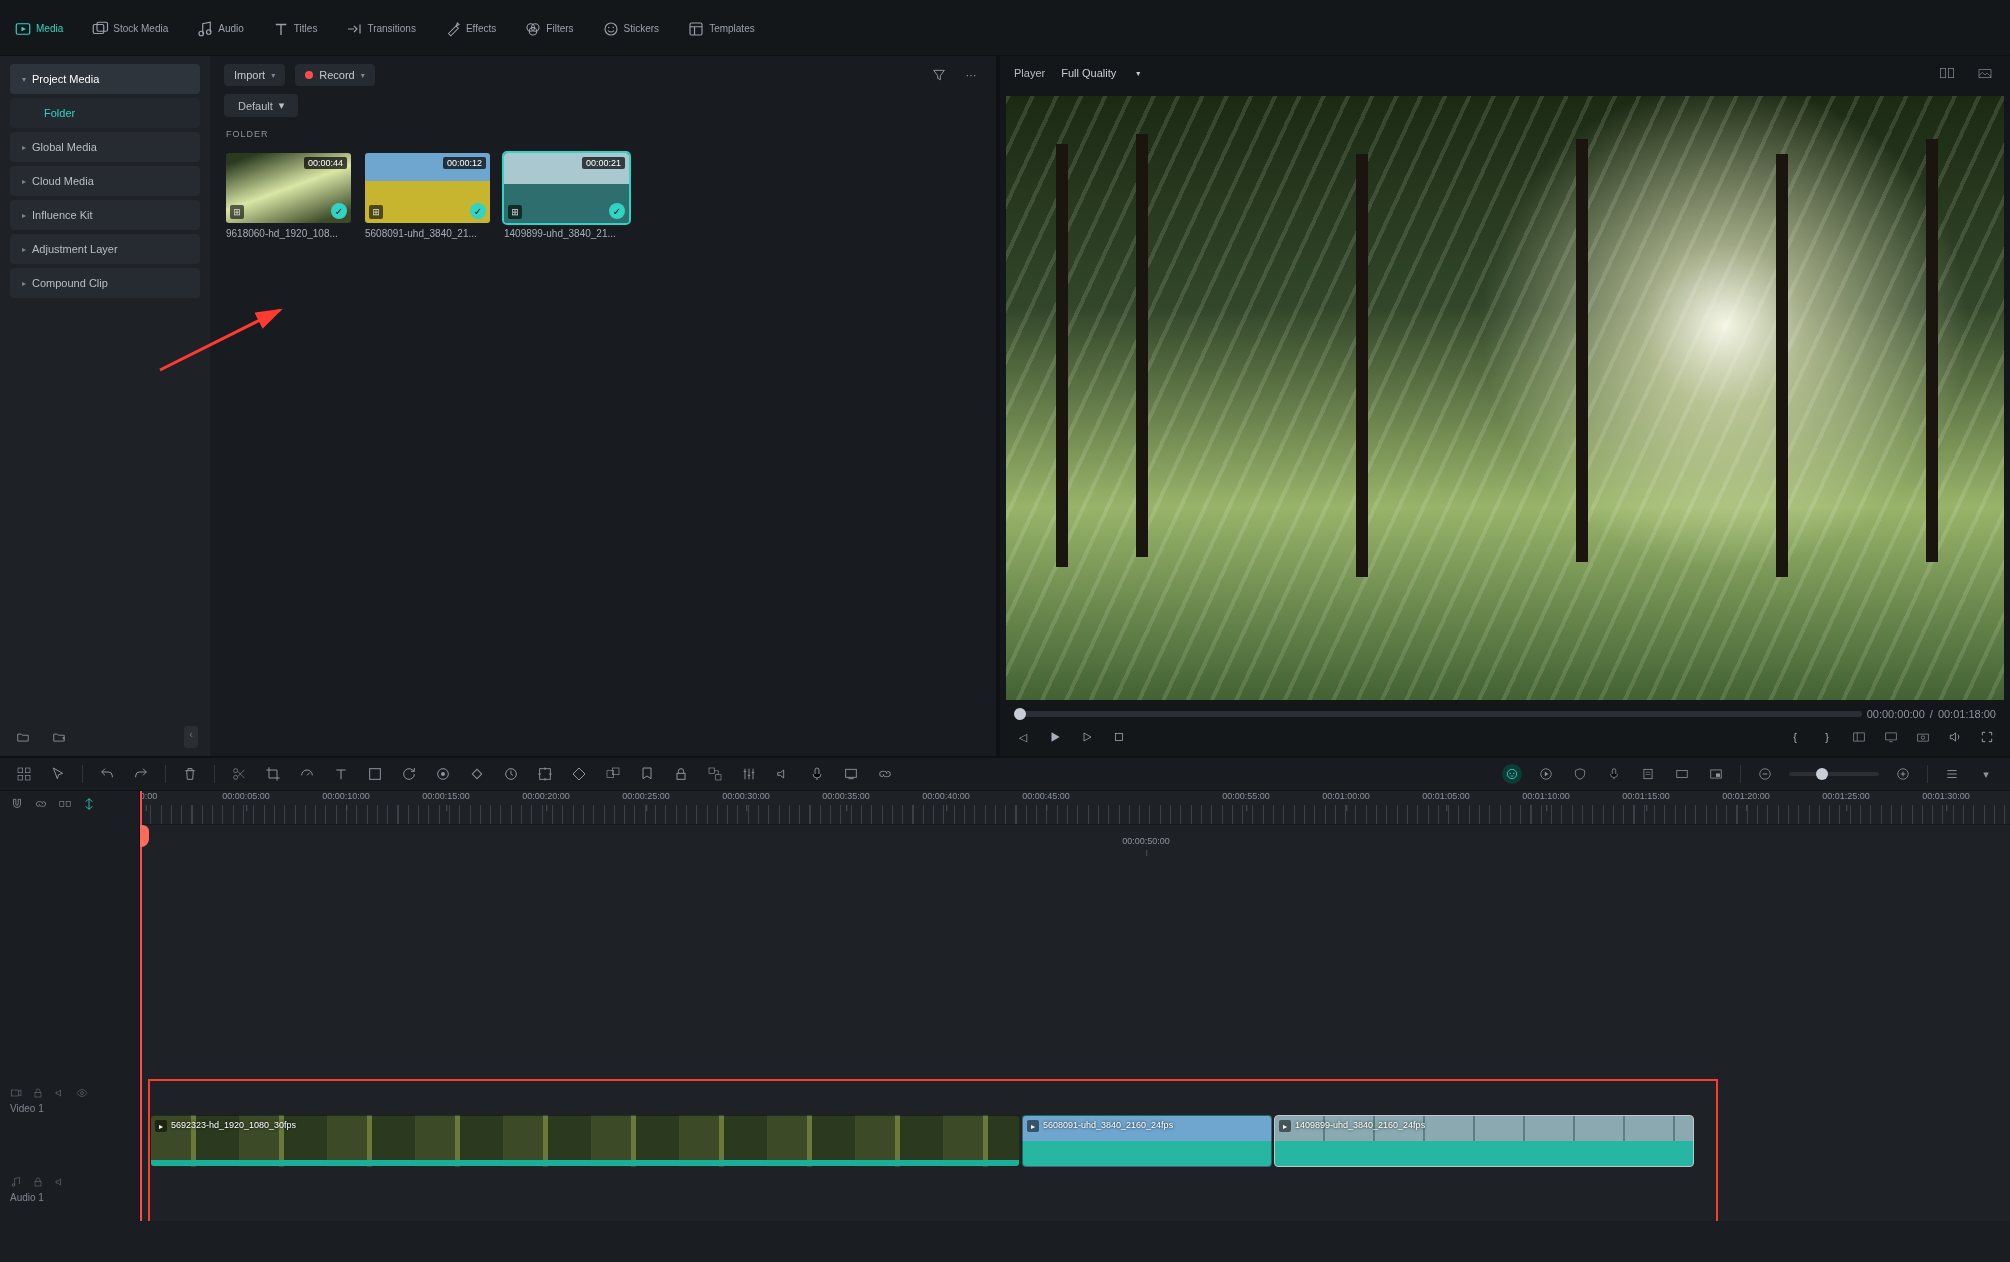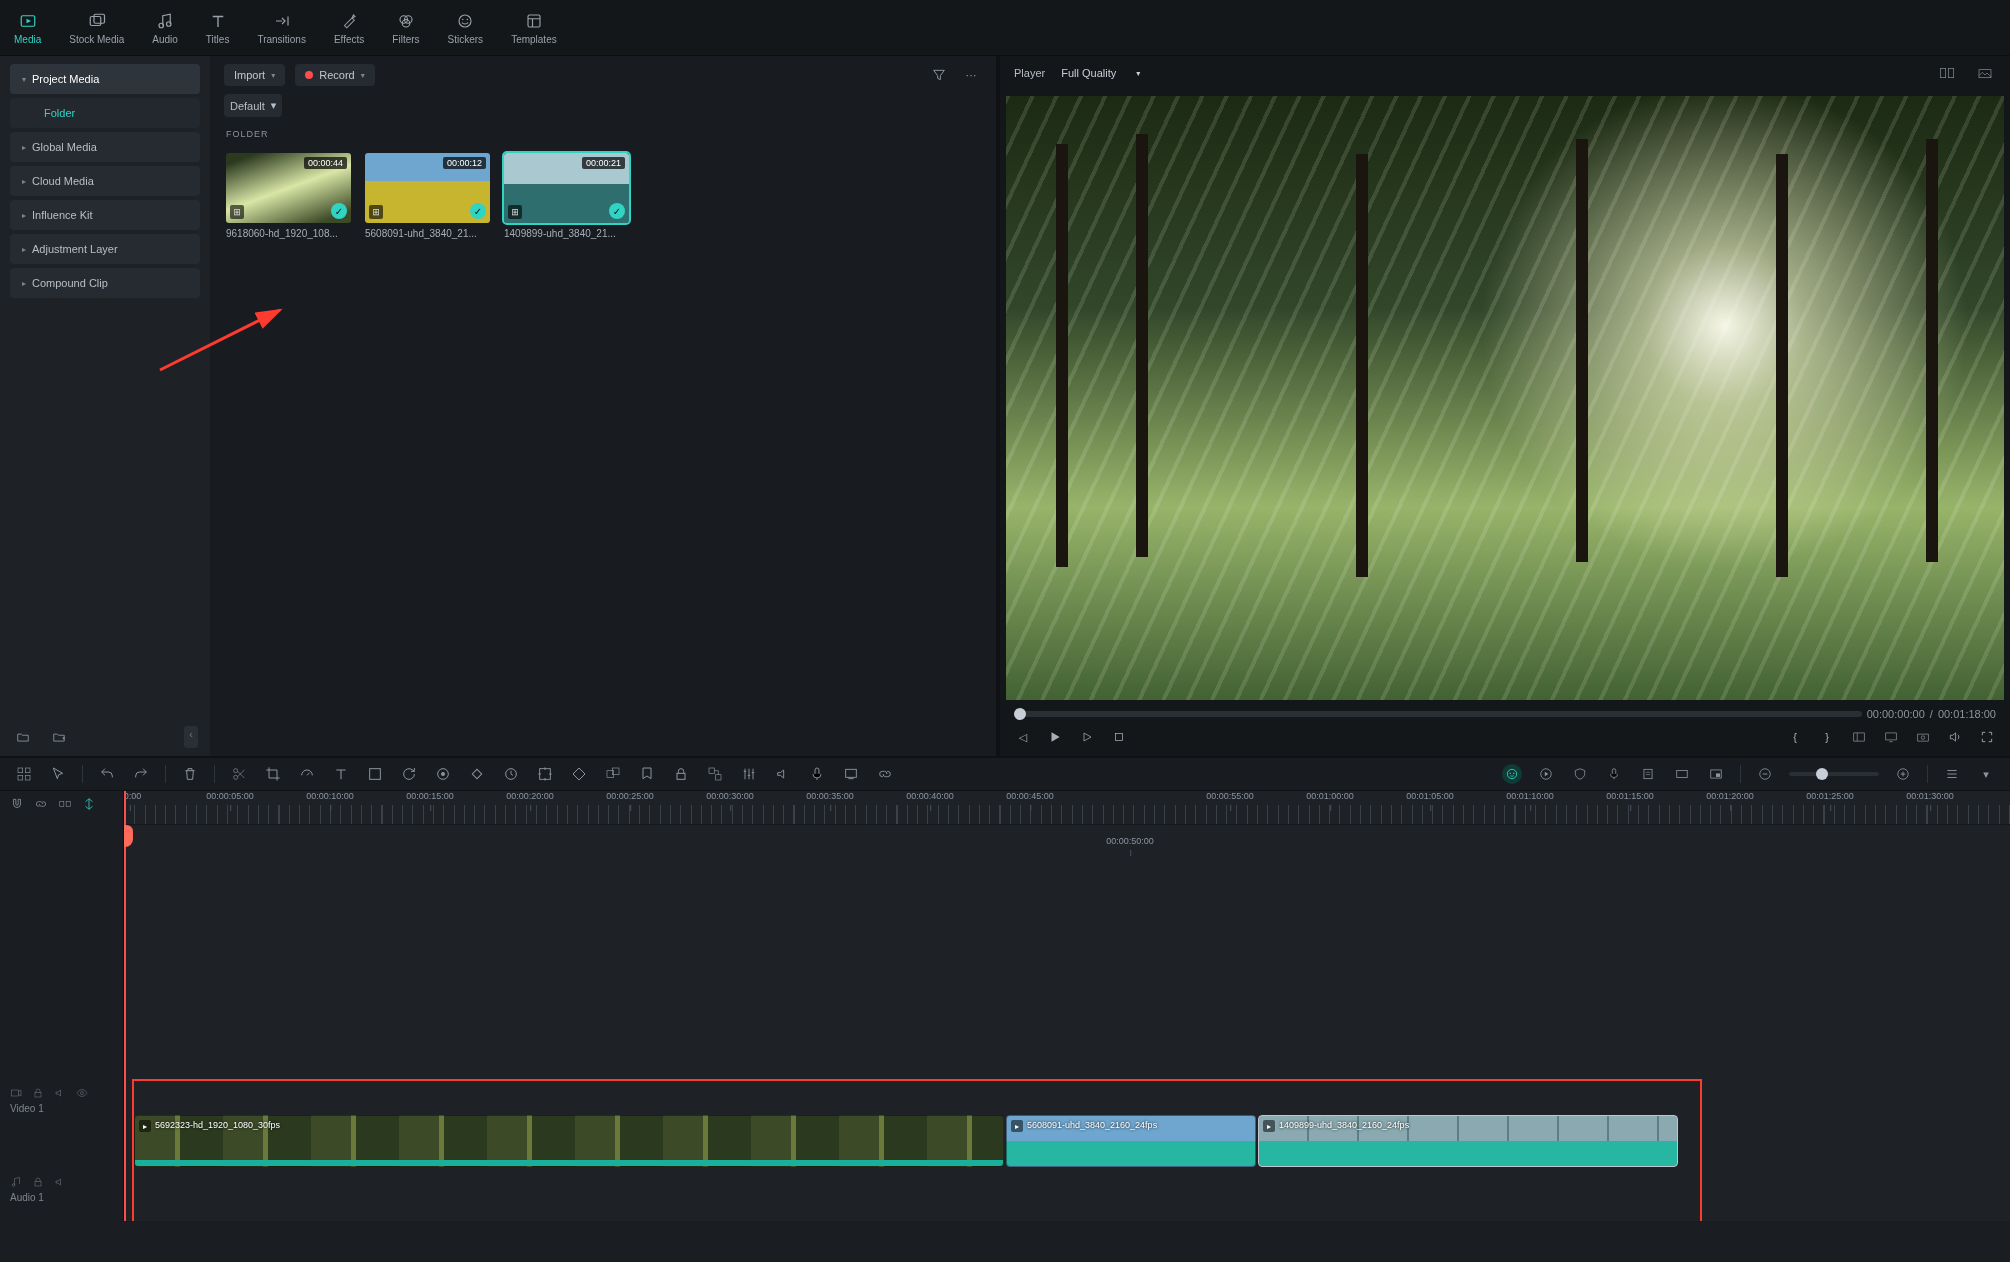--- a/index.html
+++ b/index.html
@@ -16,21 +16,21 @@
 
 
 .top-tabs {
   display: flex;
   height: 56px;
   background: #14171a;
   border-bottom: 1px solid #0c0e10;
 }
 .top-tab {
   display: flex;
-  flex-direction: column;
+  flex-direction: row;
   align-items: center;
   justify-content: center;
   padding: 6px 14px 4px;
   gap: 4px;
   cursor: pointer;
   color: #9aa1ab;
 }
 .top-tab.active { color: #2fd4c5; }
 .top-tab .ico { width: 18px; height: 18px; }
 .top-tab span { font-size: 10px; }
@@ -75,21 +75,21 @@
 }
 .mini-btn .caret{font-size:8px;color:#7e858f;}
 .mid-toolbar .spacer{flex:1;}
 .icon-btn { width:22px; height:22px; display:flex; align-items:center; justify-content:center; color:#8d949e; cursor:pointer;}
 
 
 .search-row {
   display:flex; align-items:center; gap:10px;
   padding:0 14px 8px;
 }
-.search-row .sort { background:#262b31; padding:5px 6px; border-radius:4px; font-size:11px; display:flex; align-items:center; gap:6px; cursor:pointer;}
+.search-row .sort { background:#262b31; padding:5px 14px; border-radius:4px; font-size:11px; display:flex; align-items:center; gap:6px; cursor:pointer;}
 .search-row .search {
   flex:1; display:flex; align-items:center; gap:8px;
   background:#22272c; border:1px solid #2e343b; border-radius:4px;
   padding:4px 8px;
 }
 .search-row input { background:none; border:none; outline:none; color:#c2c8d0; font-size:11px; flex:1;}
 
 
 .folder-label{ padding:4px 16px; font-size:9px; letter-spacing:1px; color:#8d949e;}
 .media-grid { display:flex; gap:14px; padding:10px 16px; }
@@ -152,21 +152,21 @@
 }
 .tl-toolbar .sep{ width:1px; height:18px; background:#2e343b; }
 .tl-toolbar .spacer{flex:1;}
 .tl-btn{ width:20px; height:20px; display:flex; align-items:center; justify-content:center; color:#8d949e; cursor:pointer;}
 .tl-btn.accent{ color:#2fd4c5; background:#0f3b36; border-radius:50%; }
 .zoom-track{ width:90px; height:4px; background:#2a2f35; border-radius:2px; position:relative; cursor:pointer;}
 .zoom-track::before{content:"";position:absolute;left:30%;top:-4px;width:12px;height:12px;border-radius:50%;background:#c8ced7;}
 
 
 .timeline{ display:flex; height:430px; background:#1e2227; }
-.tl-left{ width:124px; background:#1a1d21; border-right:1px solid #0f1114; display:flex; flex-direction:column;}
+.tl-left{ width:140px; background:#1a1d21; border-right:1px solid #0f1114; display:flex; flex-direction:column;}
 .tl-left-top{ display:flex; gap:10px; padding:6px 10px; color:#8d949e;}
 .tl-left-top .ico{cursor:pointer;}
 .track-label{ padding:6px 10px; font-size:10px; color:#7e858f; display:flex; flex-direction:column; gap:4px;}
 .track-label .row{display:flex; gap:10px; align-items:center;}
 .tl-body{ flex:1; position:relative; overflow:hidden;}
 .ruler{ height:34px; position:relative; background:#1e2227; border-bottom:1px solid #15181b;}
 .tick{ position:absolute; top:0; font-size:9px; color:#8d949e; transform:translateX(-50%);}
 .tick::after{content:"";position:absolute;left:50%;top:14px;width:1px;height:6px;background:#4a525c;}
 .ruler .minor-ticks{position:absolute;inset:14px 0 0 0;
   background:repeating-linear-gradient(90deg,#3a414a 0 1px,transparent 1px 10.3px);}

